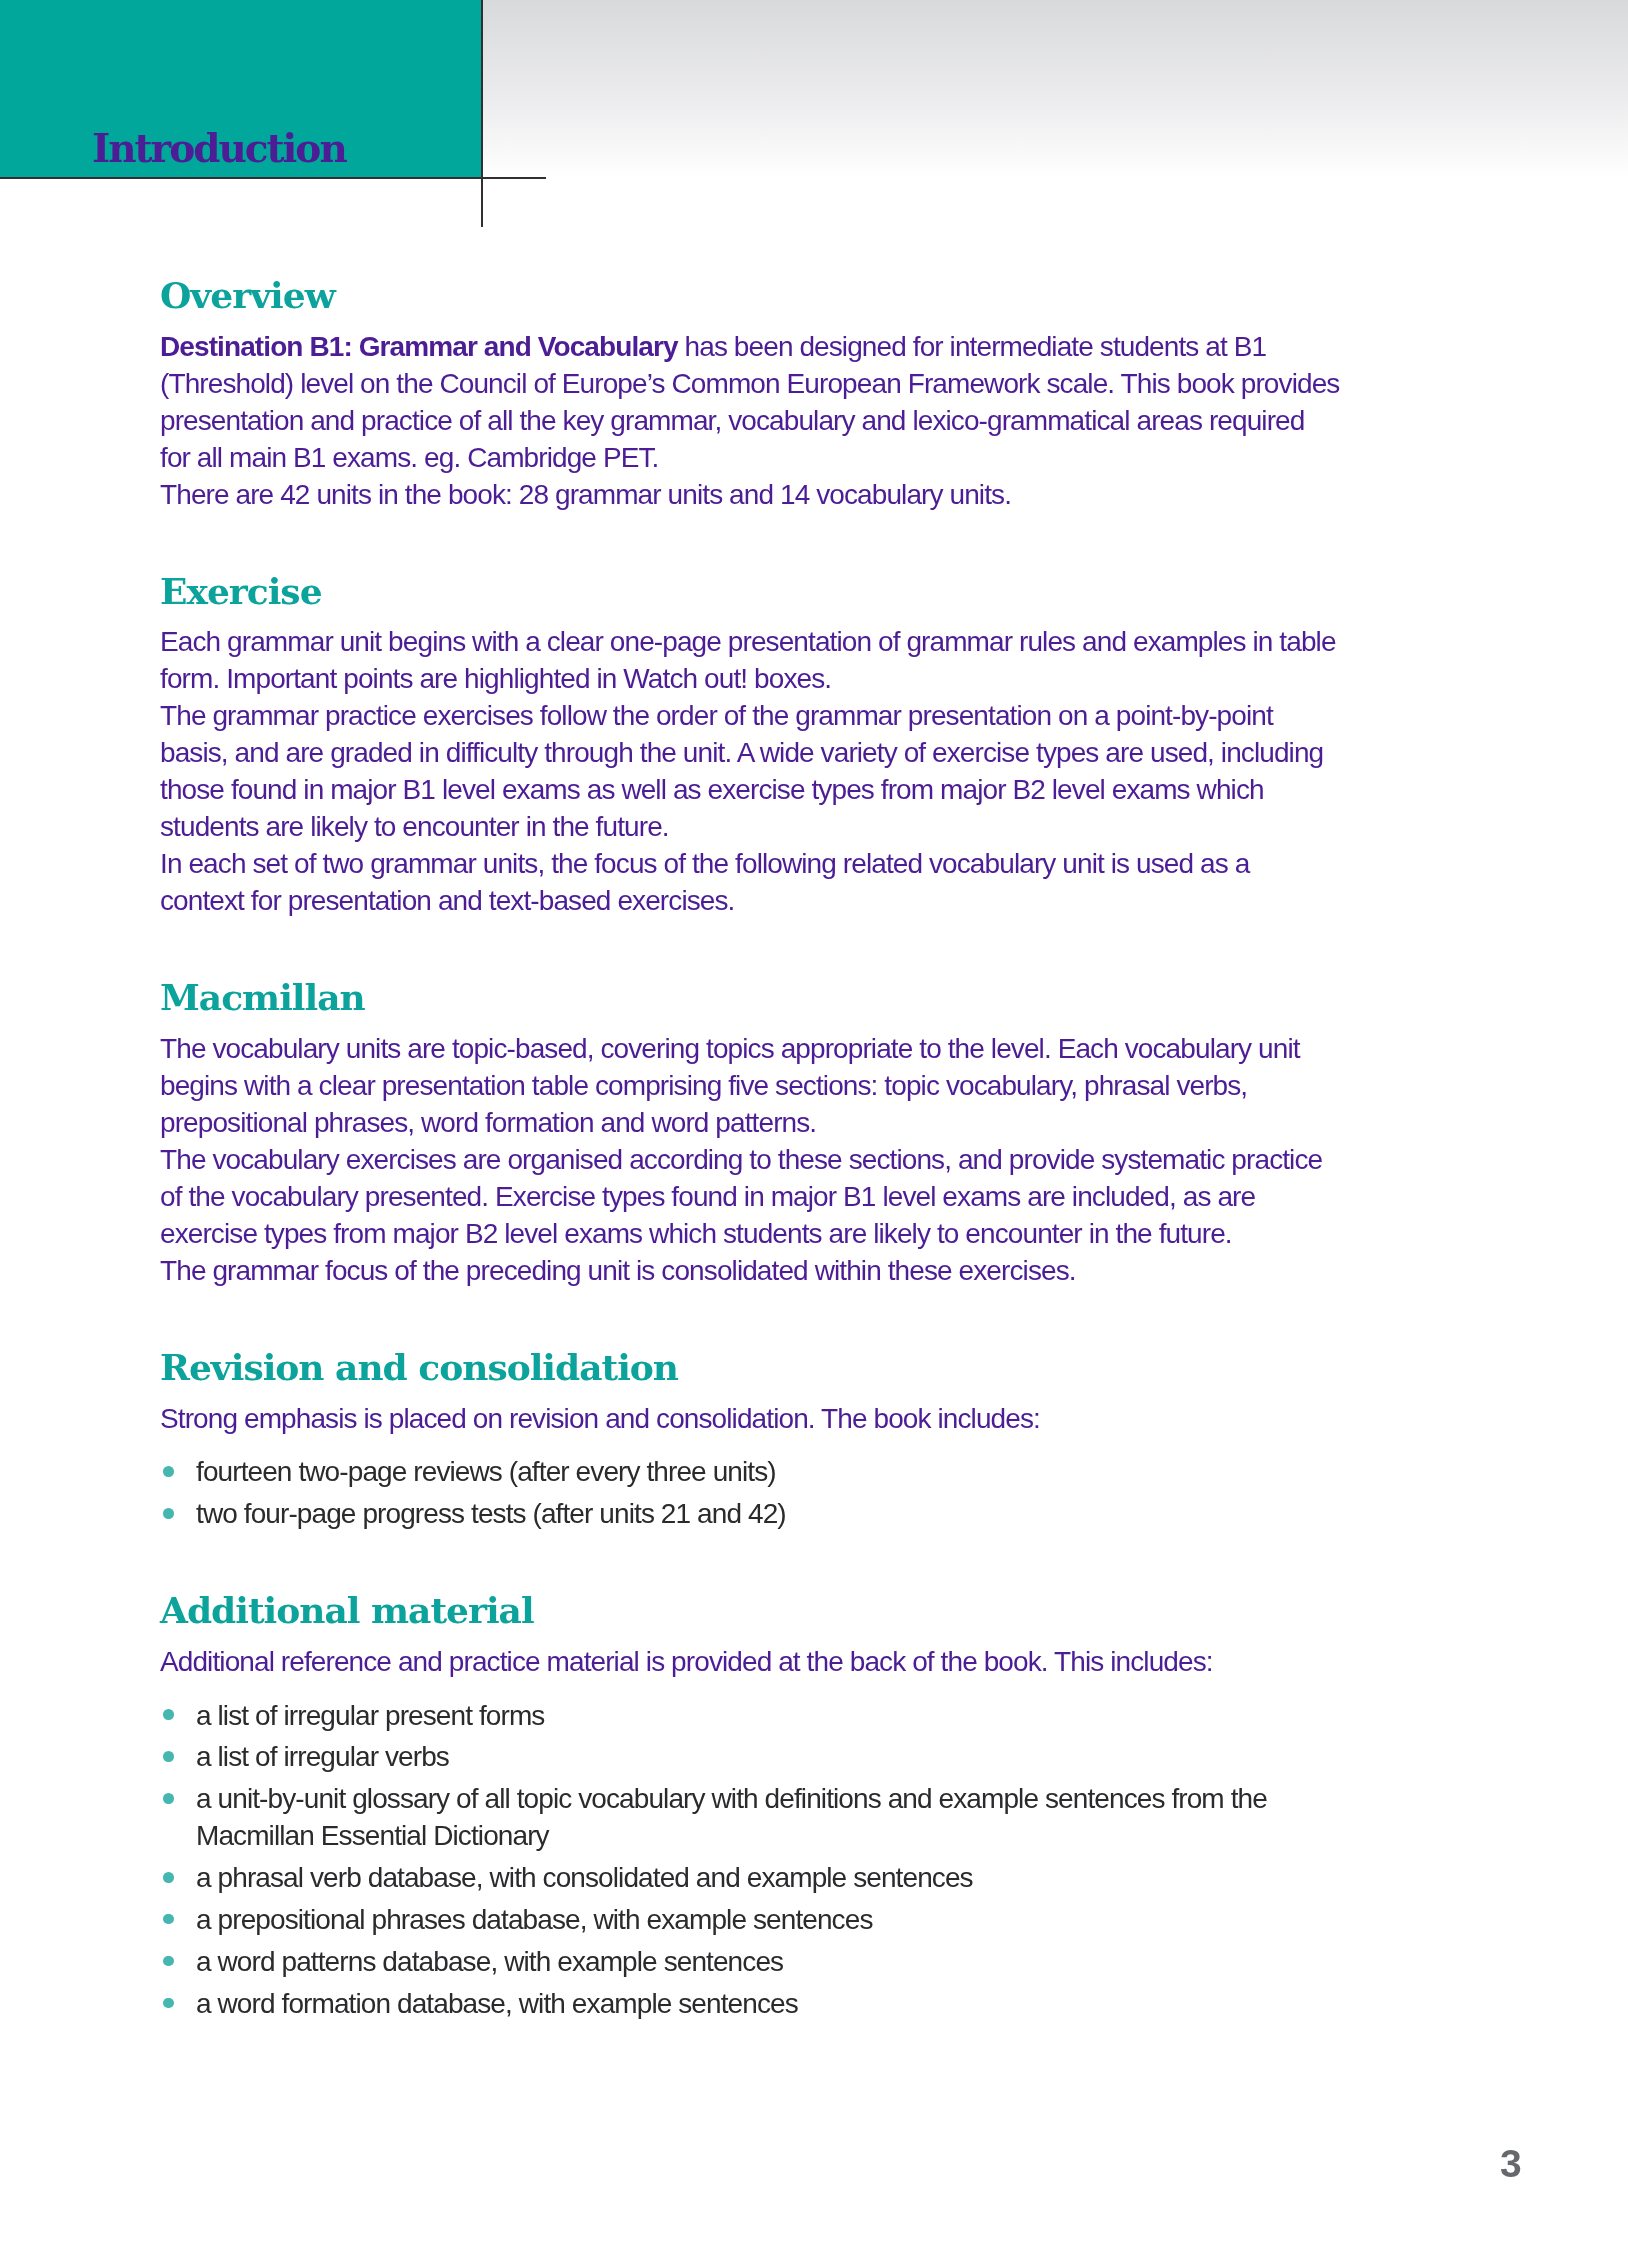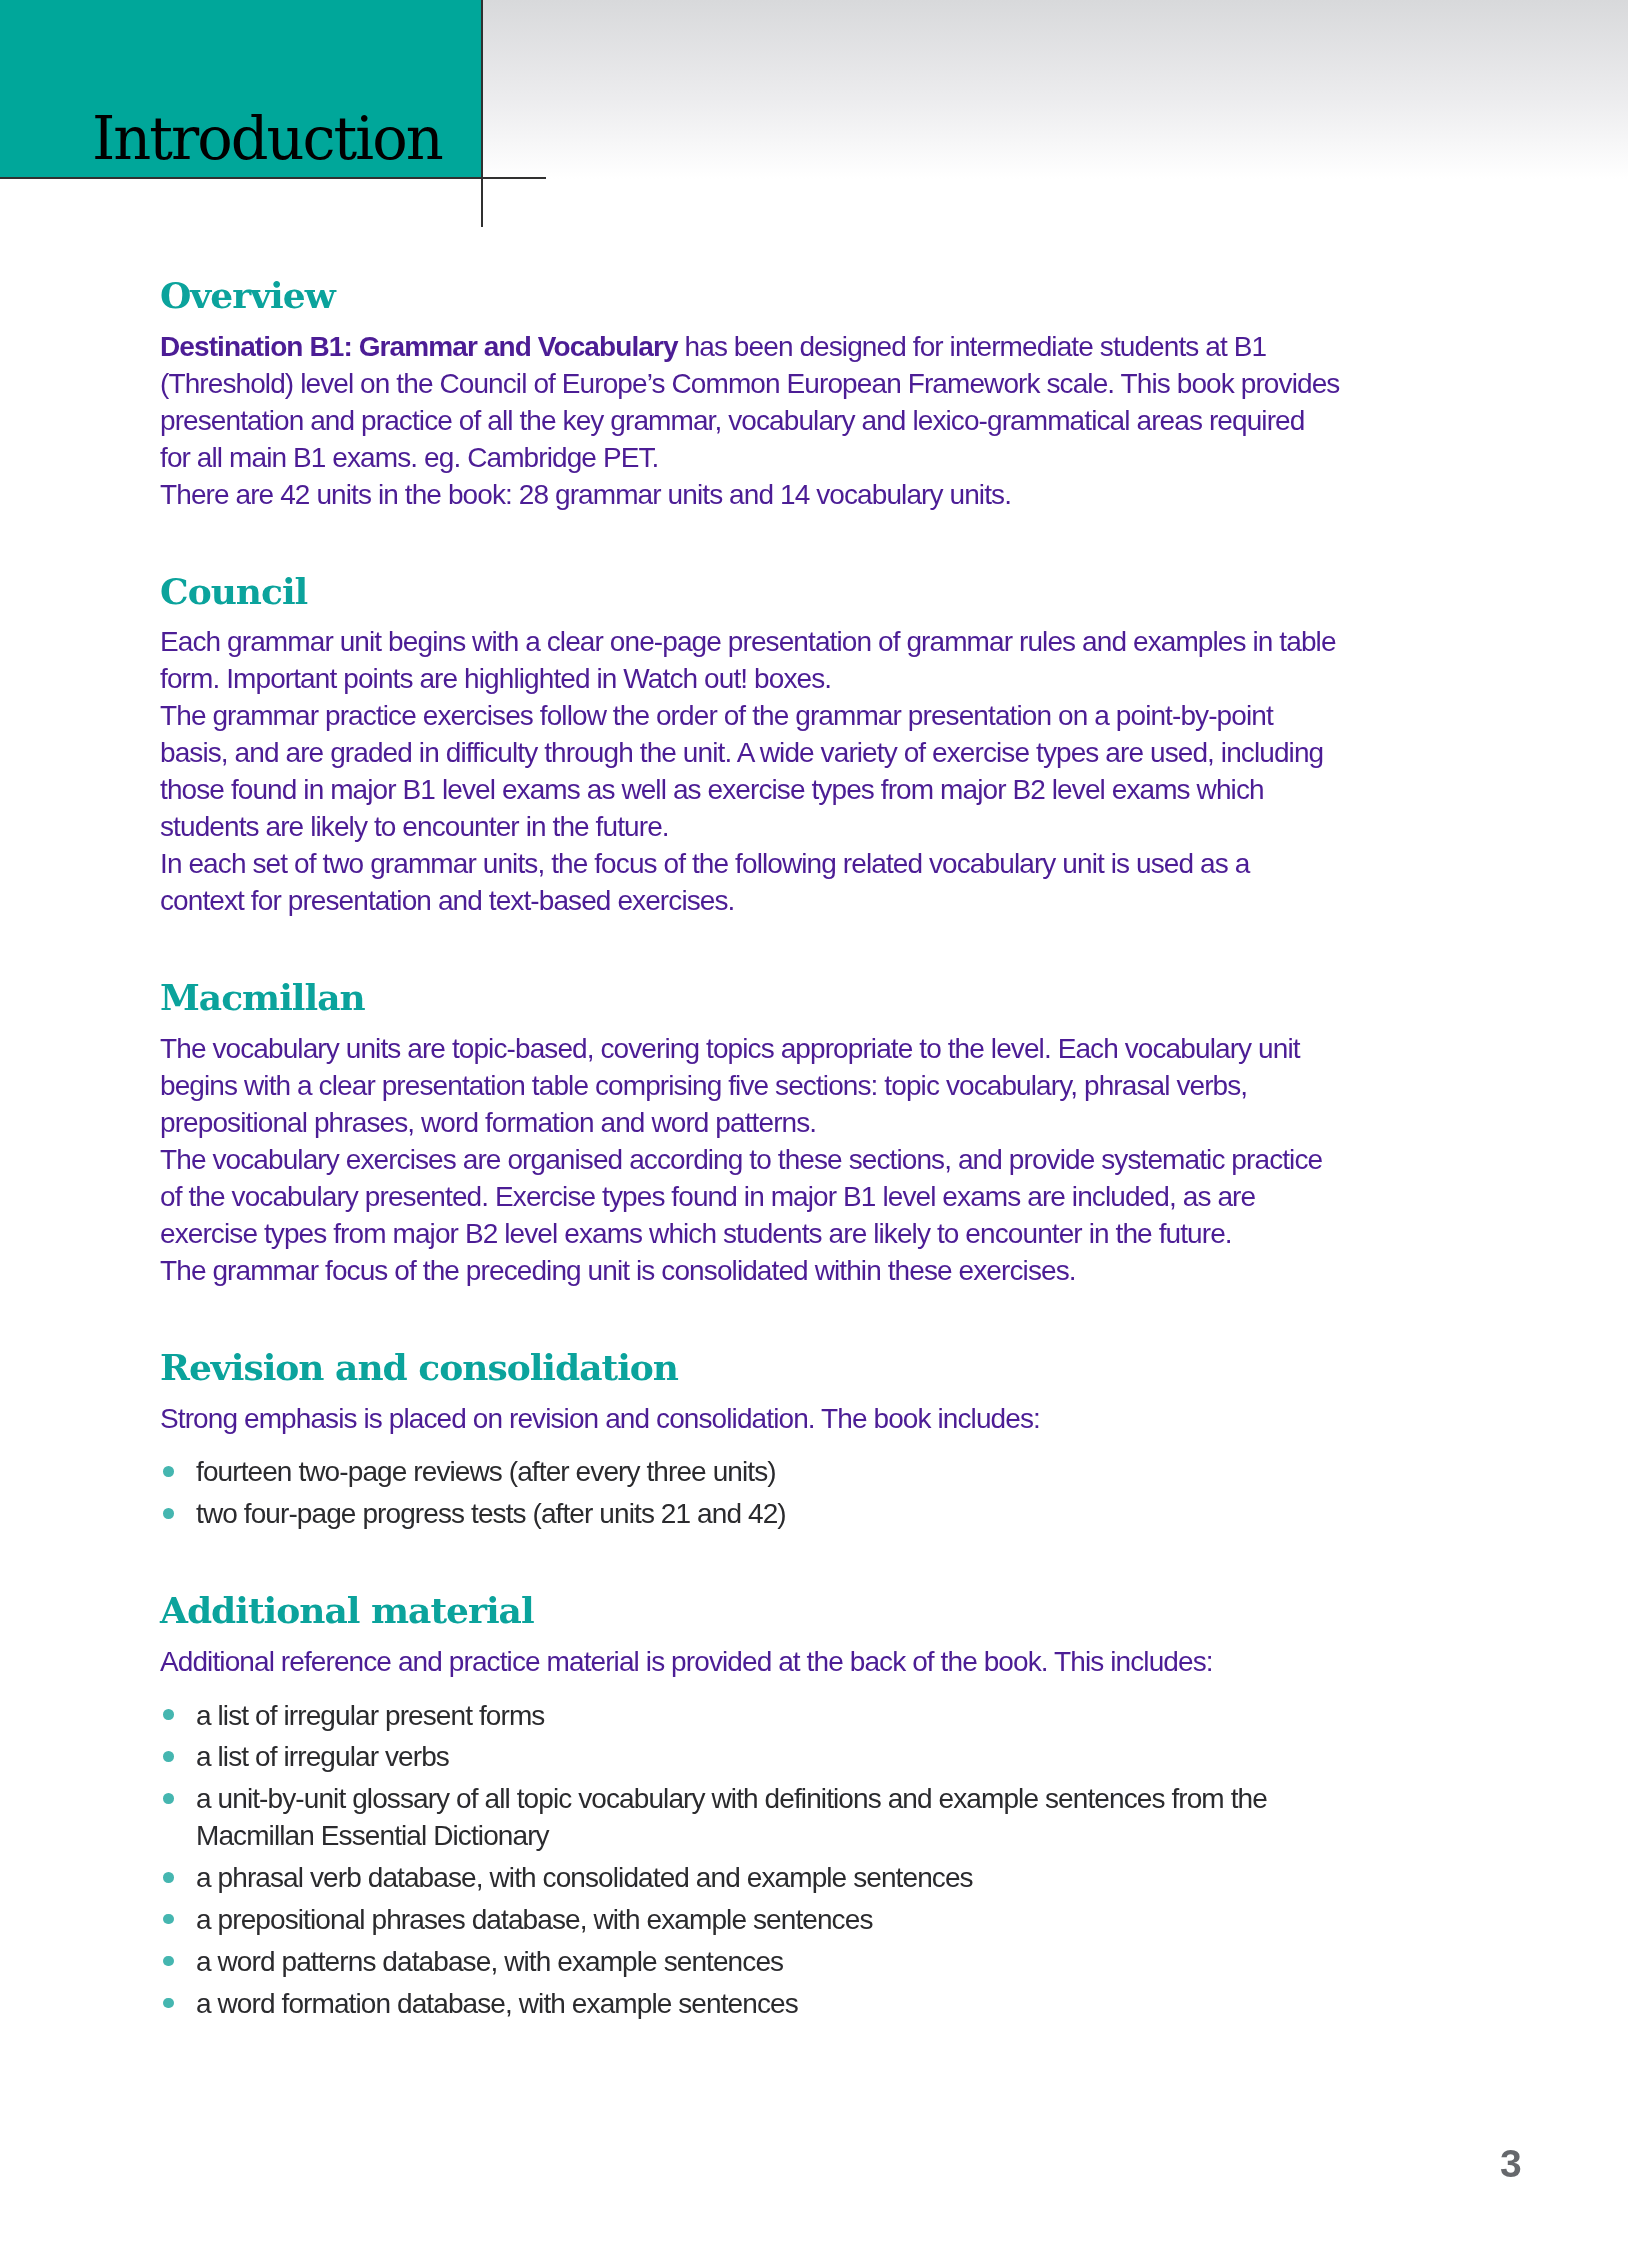--- a/index.html
+++ b/index.html
@@ -25,25 +25,25 @@
     left: 0; top: 0;
     width: 481px; height: 177px;
     background: #00a79a;
     display: flex;
     align-items: flex-end;
     box-sizing: border-box;
     padding: 0 0 8.8px 92px;
   }
   .banner-title {
     font-family: "DejaVu Serif", serif;
-    font-weight: 400;
-    font-size: 59px;
+    font-weight: 700;
+    font-size: 39px;
     line-height: 1;
     letter-spacing: -2px;
-    color: #000000;
+    color: #4c1d95;
     white-space: nowrap;
   }
   .rule-h {
     position: absolute;
     left: 0; top: 177px;
     width: 546px; height: 2px;
     background: #303030;
   }
   .rule-v {
     position: absolute;
@@ -126,21 +126,21 @@
   <section>
     <h2>Overview</h2>
     <p><strong>Destination B1: Grammar and Vocabulary</strong><span> has been designed for intermediate students at B1
 (Threshold) level on the Council of Europe’s Common European Framework scale. This book provides
 presentation and practice of all the key grammar, vocabulary and lexico-grammatical areas required
 for all main B1 exams. eg. Cambridge PET.</span></p>
     <p>There are 42 units in the book: 28 grammar units and 14 vocabulary units.</p>
   </section>
 
   <section>
-    <h2>Council</h2>
+    <h2>Exercise</h2>
     <p>Each grammar unit begins with a clear one-page presentation of grammar rules and examples in table
 form. Important points are highlighted in Watch out! boxes.</p>
     <p>The grammar practice exercises follow the order of the grammar presentation on a point-by-point
 basis, and are graded in difficulty through the unit. A wide variety of exercise types are used, including
 those found in major B1 level exams as well as exercise types from major B2 level exams which
 students are likely to encounter in the future.</p>
     <p>In each set of two grammar units, the focus of the following related vocabulary unit is used as a
 context for presentation and text-based exercises.</p>
   </section>
 

